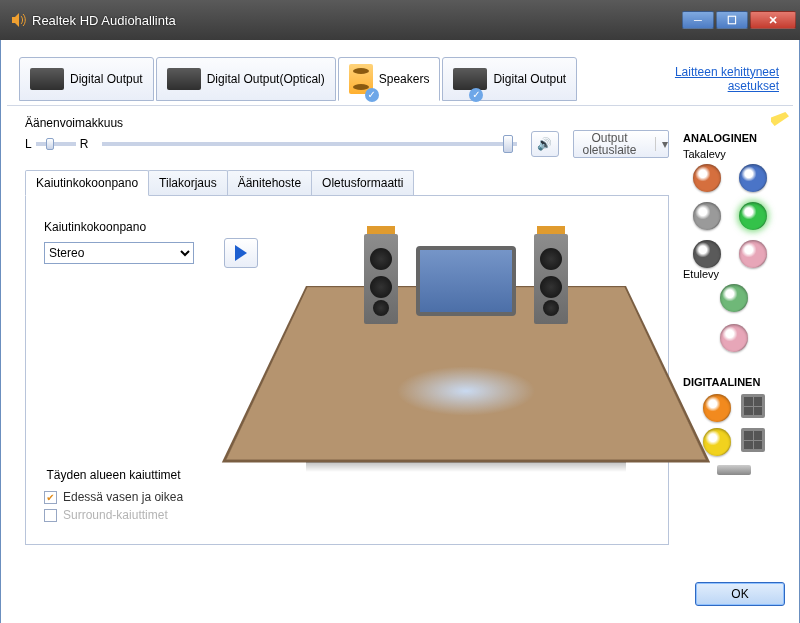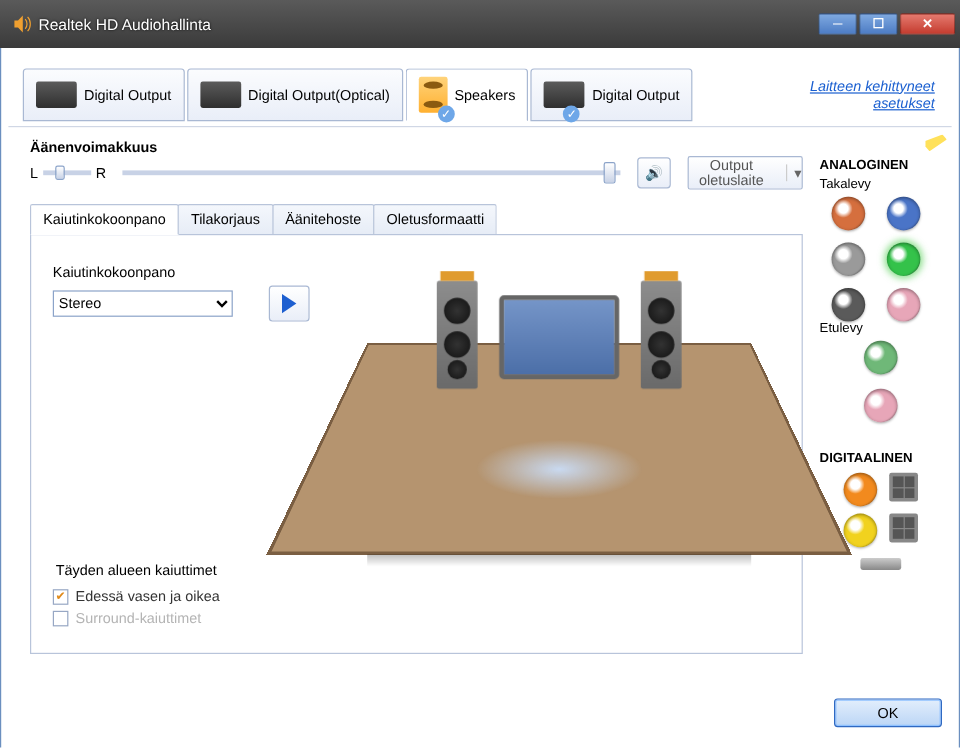--- a/index.html
+++ b/index.html
@@ -20,30 +20,30 @@
 
 
 .toprow { height:60px; display:flex; align-items:center; gap:2px; border-bottom:1px solid #d0d7e5; position:relative; padding:6px 0 0 12px;}
 .devtab { height:44px; padding:0 10px; display:flex; align-items:center; gap:6px; border:1px solid #a9b8d3; background:linear-gradient(#fbfcfe,#e9eef8); border-radius:3px 3px 0 0; position:relative; cursor:default;}
 .devtab.active { background:#fff; border-bottom-color:#fff; z-index:2; }
 .devtab .dev-ico { width:34px; height:22px; background:linear-gradient(#5b5b5b,#2f2f2f); border-radius:2px; position:relative;}
 .devtab .dev-ico.speakers { width:24px; height:30px; background:linear-gradient(#ffd37a,#ffb030); border-radius:2px; position:relative;}
 .devtab .dev-ico.speakers::before, .devtab .dev-ico.speakers::after {content:"";position:absolute;left:4px;width:16px;height:6px;border-radius:50%;background:#8a5a10;}
 .devtab .dev-ico.speakers::before{top:4px;} .devtab .dev-ico.speakers::after{bottom:4px;}
 .devtab .check { position:absolute; left:26px; bottom:-2px; width:14px;height:14px;border-radius:50%;background:#6ea7e8;display:flex;align-items:center;justify-content:center;color:#fff;font-size:10px;}
-.toprow .right-link { margin-left:auto; padding-right:14px; color:#1a5fd0; text-decoration:underline; text-align:right; font-size:12px; cursor:pointer;font-style:italic;}
+.toprow .right-link { margin-left:auto; padding-right:14px; color:#1a5fd0; text-decoration:underline; text-align:right; font-size:12px; cursor:pointer;}
 .right-link div{line-height:14px;}
 
 
 .body { display:flex; height:470px; }
 .main { flex:1; padding:10px 6px 0 18px; }
 .side { width:118px; padding:6px 4px; }
 
 .vol-row { display:flex; align-items:center; gap:14px; margin-bottom:12px;}
-.vol-label { font-weight:bold; font-size:12px;}
+.vol-label { font-weight:normal; font-size:12px;}
 .balance { display:flex; align-items:center; gap:4px; font-size:11px;}
 .bal-track{ width:40px; height:4px; background:#c8d2e6; position:relative;}
 .bal-thumb{ position:absolute; left:10px; top:-4px; width:8px;height:12px;background:linear-gradient(#fff,#c8d2e6);border:1px solid #8ba3c9;border-radius:2px;}
 .main-track{ flex:1; height:4px; background:#c8d2e6; position:relative;}
 .main-thumb{ position:absolute; right:4px; top:-7px; width:10px;height:18px;background:linear-gradient(#fff,#c8d2e6);border:1px solid #8ba3c9;border-radius:2px;}
 .vol-btn{ width:28px;height:26px;border:1px solid #a9b8d3;border-radius:3px;background:linear-gradient(#fff,#e9eef8);display:flex;align-items:center;justify-content:center;color:#2a6fd6;font-size:15px;}
 .default-btn{ width:96px; height:28px; border:1px solid #a9b8d3; border-radius:2px; background:linear-gradient(#fff,#e9eef8); display:flex; align-items:center; justify-content:center; gap:4px; font-size:11px; color:#555;}
 .default-btn .dd{border-left:1px solid #ccc;padding-left:6px;margin-left:6px;color:#666;}
 
 

